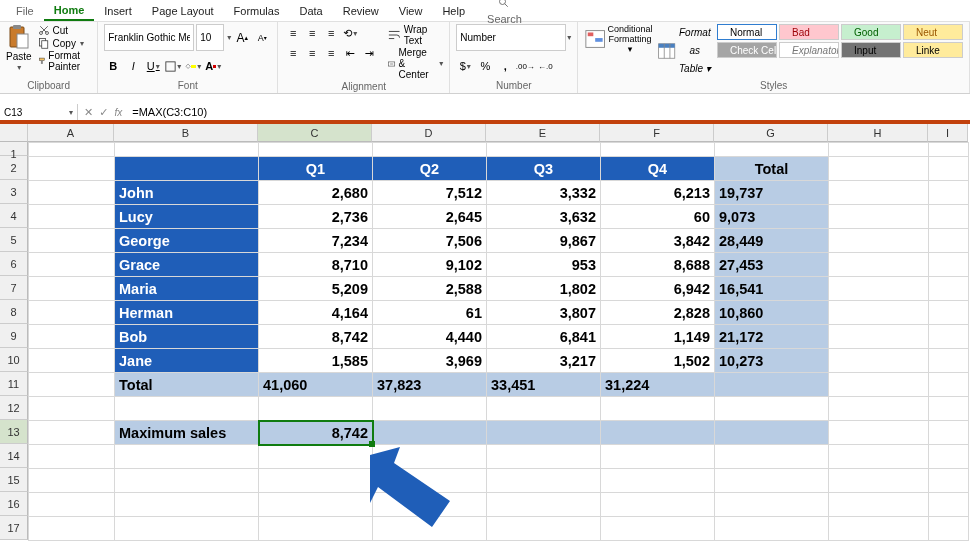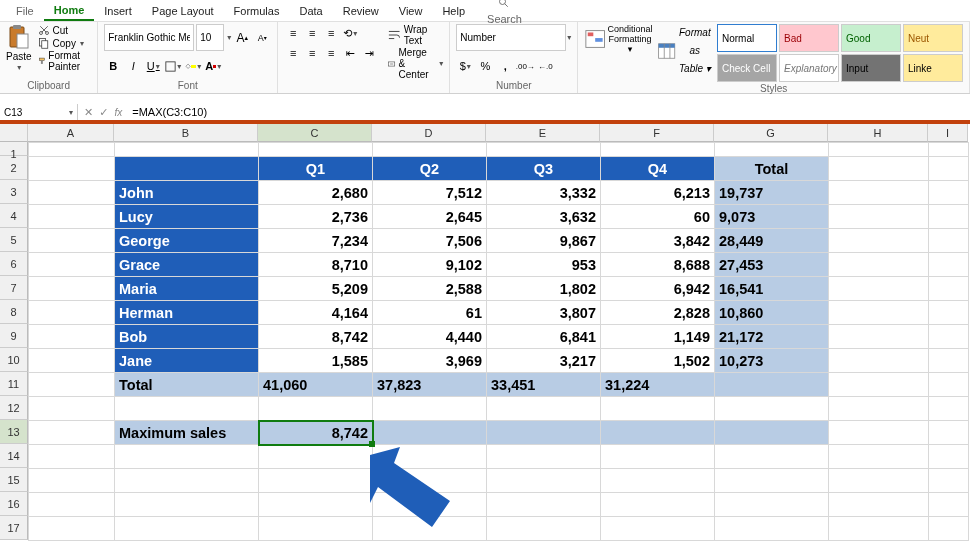--- a/index.html
+++ b/index.html
@@ -43,21 +43,21 @@
 .wrap-merge { display: flex; flex-direction: column; gap: 1px; font-size: 10px; margin-left: 6px; }
 .wrap-merge div { display: flex; align-items: center; gap: 3px; cursor: pointer; }
 
 .num-top { display: flex; gap: 0; }
 .num-sel { width: 110px; }
 
 .cf-col { display: flex; flex-direction: row; align-items: center; font-size: 10px; text-align: center; gap: 0; cursor: pointer; }
 .cf-col svg { width: 24px; height: 22px; }
 
 .styles-grid { display: flex; gap: 2px; }
-.style-cell { width: 60px; height: 28px; font-size: 10px; padding: 1px 4px; border: 1px solid #ccc; display: flex; align-items: center; overflow: hidden; white-space: nowrap; }
+.style-cell { width: 60px; height: 16px; font-size: 10px; padding: 1px 12px; border: 1px solid #ccc; display: flex; align-items: center; overflow: hidden; white-space: nowrap; }
 .s-normal { background: #fff; border-color: #2f7dd0; }
 .s-bad { background: #ffc7ce; color: #9c0006; }
 .s-good { background: #c6efce; color: #006100; }
 .s-neut { background: #ffeb9c; color: #9c5700; }
 .s-check { background: #a5a5a5; color: #fff; }
 .s-expl { background: #fff; color: #777; font-style: italic; }
 .s-input { background: #737373; }
 .s-link { background: #ffeb9c; }
 
 
@@ -229,20 +229,21 @@
         <div>
             <svg width="14" height="12" viewBox="0 0 14 12">
               <rect x="1" y="2" width="12" height="8" fill="none" stroke="#333"></rect>
               <line x1="4" y1="6" x2="10" y2="6" stroke="#333"></line>
             </svg>
             <span>Merge &amp; Center</span>
             <span class="dd">▾</span>
           </div>
       </div>
     </div>
+    <div class="group-label">Alignment</div>
   </div>
 
   <div class="group">
     <div class="group-body" style="flex-direction:column;">
       <div class="num-top">
           <input class="font-sel num-sel" value="Number" style="">
           <span class="dd" style="align-self:center;">▾</span>
         </div>
       <div class="row2">
         <button class="mini-btn">$<span class="dd">▾</span></button>

